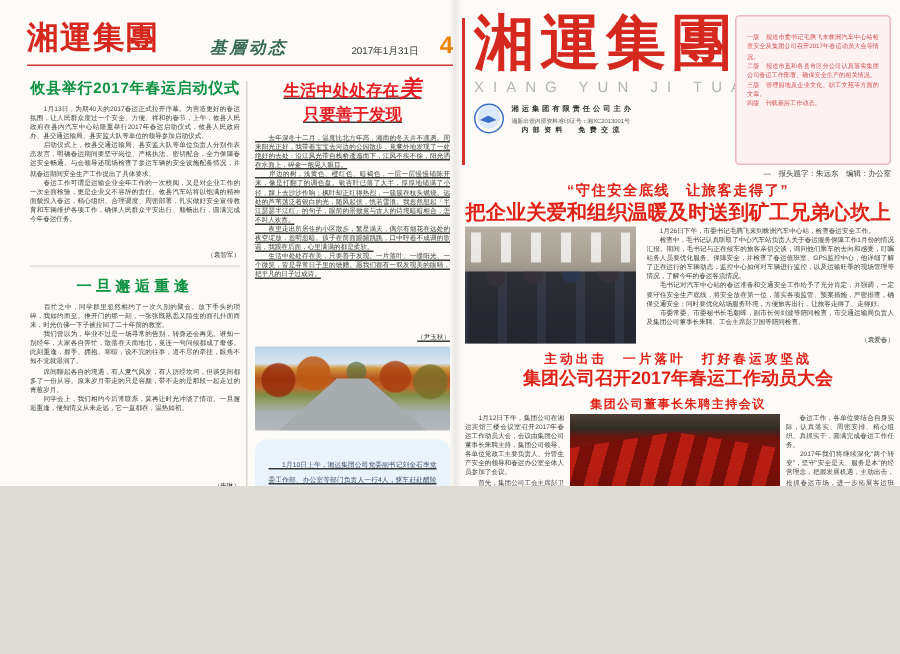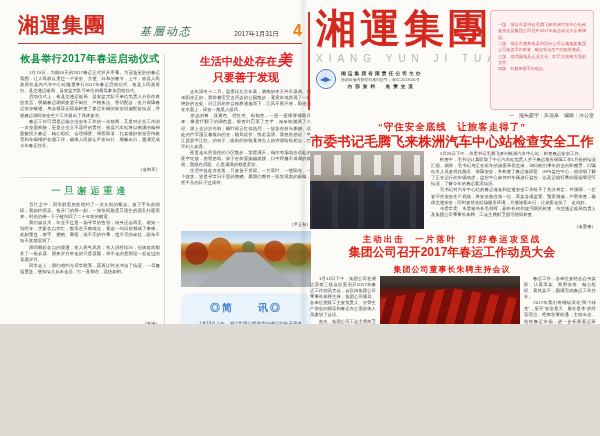--- a/index.html
+++ b/index.html
@@ -13,31 +13,31 @@
   .body-text { font-size:4.4px; line-height:1.38; text-align:justify; color:#404040;
                white-space:pre-line; overflow:hidden; }
   .sig { font-size:4.4px; text-align:right; color:#404040; margin-top:1px; }
 
   
   .page-left { position:absolute; left:14px; top:6px; width:292px; height:424px; }
   .lp-header { position:absolute; left:4px; top:2px; right:4px; height:36px;
                border-bottom:1.5px solid #d0342c; display:flex; align-items:flex-end; padding-bottom:4px; }
   .lp-masthead { font-family:"Liberation Serif", serif; font-size:21px; font-weight:bold;
                  color:#d5281e; letter-spacing:1px; }
-  .lp-section { font-size:11px; font-weight:normal; font-style:italic; color:#35695477;
+  .lp-section { font-size:11px; font-weight:bold; font-style:italic; color:#35695477;
                 color:#356954; margin-left:34px; letter-spacing:2px; }
   .lp-date { font-size:6.5px; color:#333; margin-left:auto; margin-right:14px; }
   .lp-pagenum { font-size:16px; font-weight:bold; color:#f0820a; line-height:1; }
 
   .lp-col-l { position:absolute; left:6px; top:46px; width:140px; height:374px; }
   .lp-divider { position:absolute; left:150px; top:48px; width:1px; height:368px; background:#d9d6cf; }
-  .lp-col-r { position:absolute; left:167px; top:44px; width:130px; height:378px; }
+  .lp-col-r { position:absolute; left:156px; top:44px; width:130px; height:378px;text-decoration:underline; }
 
   .h-green { font-size:10px; font-weight:bold; color:#0e9140; text-align:center; letter-spacing:.5px; }
-  .h-green-sp { font-size:10px; font-weight:normal; color:#0e9140; text-align:center; letter-spacing:3px; margin-top:6px; }
+  .h-green-sp { font-size:10px; font-weight:bold; color:#0e9140; text-align:center; letter-spacing:3px; margin-top:6px; }
   .hr-light { border:none; border-top:1px solid #e2dfd8; margin:5px 0 4px; }
 
   .poem-wrap { margin-top:5px; padding-top:3px; border-radius:3px;
                background:linear-gradient(180deg,#f0f4f9 0%, #fafcfe 60%, #f2f6fa 100%); }
   .poem-title { font-size:10px; font-weight:bold; color:#5b9bd5; text-align:center; letter-spacing:4px;
                 font-family:"Liberation Serif", serif; font-style:italic; }
   .poem-cols { writing-mode:vertical-rl; text-orientation:upright; height:92px; margin:5px auto 4px;
                width:fit-content; font-size:4.2px; letter-spacing:1px; color:#7d8aa0; }
   .poem-cols span { display:block; line-height:2.1; }
 
@@ -196,21 +196,20 @@
       </div>
       <div class="body-text" style="height:132px; margin-top:4px;">　　去年深冬十二月，温度比北方年高，湘南的冬天并不凛冽。周末阳光正好，我带着宝宝去河边的公园散步，竟意外地发现了一处绝好的去处：沿江风光带自栈桥逶迤而下，江风不疾不徐，阳光洒在水面上，碎金一般晃人眼目。
 　　岸边的树，浅黄色、橙红色、暗褐色，一层一层慢慢铺陈开来，像是打翻了的调色盘。银杏叶已落了大半，厚厚地铺满了小径，踩上去沙沙作响；枫叶却正红得热烈，一簇簇在枝头燃烧。远处的芦苇荡泛着银白的光，随风起伏，恍若雪浪。我忽然想起「半江瑟瑟半江红」的句子，眼前的景致竟与古人的诗境暗暗相合，怎不叫人欢喜。
 　　夜里走出所居住的小区散步，繁星满天，偶尔有烟花在远处的夜空绽放，忽明忽暗。孩子在前面蹦蹦跳跳，口中哼着不成调的歌谣，我跟在后面，心里满满的都是柔软。
 　　生活中处处存在美，只要善于发现。一片落叶、一缕阳光、一个微笑，皆是寻常日子里的馈赠。愿我们都有一双发现美的眼睛，把平凡的日子过成诗。</div>
       <div class="sig">（尹玉秋）</div>
       <div class="photo-autumn">
         <div class="road"></div>
       </div>
       <div class="briefs-box">
-        <div class="briefs-title">◎简　　讯◎</div>
         <div class="briefs-body">　　1月10日上午，湘运集团公司党委副书记刘金石率党委工作部、办公室等部门负责人一行4人，驱车赶赴醴陵市泉心镇石矿等村，深入周小齐等六户贫困矿工家中，进行春节走访慰问，给每户矿工送去慰问金和新春的祝福，把企业关爱和组织温暖及时送到矿工兄弟心坎上，使其倍感亲切，无不心存感激。</div>
         <div class="briefs-sig">（刘成元）</div>
       </div>
     </div>
   </div>
 
   <div class="fold"></div>
 
   <div class="page-right">
 
@@ -239,21 +238,21 @@
           <span>一版　报道市委书记毛腾飞来株洲汽车中心站检查安全及集团公司召开2017年春运动员大会等情况。</span>
           <span>二版　报道市直和各县市区分公司认真落实集团公司春运工作部署、确保安全生产的相关情况。</span>
           <span>三版　管理园地及企业文化、职工文苑等方面的文章。</span>
           <span>四版　刊载基层工作动态。</span>
         </div>
     </div>
 
     <div class="rp-byline">—　报头题字：朱远东　编辑：办公室</div>
 
     <div class="kicker-a">“守住安全底线　让旅客走得了”</div>
-    <div class="headline-a">市委书记毛腾飞来株洲汽车中心站检查安全工作</div>
+    <div class="headline-a">把企业关爱和组织温暖及时送到矿工兄弟心坎上</div>
 
     <div class="article-a-row">
       <div class="photo-inspect"></div>
       <div class="article-a-text">
         <div class="body-text">　　1月26日下午，市委书记毛腾飞来到株洲汽车中心站，检查春运安全工作。
 　　检查中，毛书记认真听取了中心汽车站负责人关于春运服务保障工作1月份的情况汇报。期间，毛书记与正在候车的旅客亲切交谈，询问他们乘车的去向和感受，叮嘱站务人员要优化服务、保障安全，并检查了春运值班室、GPS监控中心，他详细了解了正在运行的车辆动态，监控中心如何对车辆进行监控，以及运输旺季的现场管理等情况，了解今年的春运客流情况。
 　　毛书记对汽车中心站的春运准备和交通安全工作给予了充分肯定，并强调，一定要守住安全生产底线，将安全放在第一位，落实各项监管、预案措施，严密排查，确保交通安全；同时要优化站场服务环境，方便旅客出行，让旅客走得了、走得好。
 　　市委常委、市委秘书长毛朝晖，副市长何剑波等陪同检查，市交通运输局负责人及集团公司董事长朱聘、工会主席彭卫国等陪同检查。</div>
         <div class="sig">（袁爱春）</div>
       </div>

